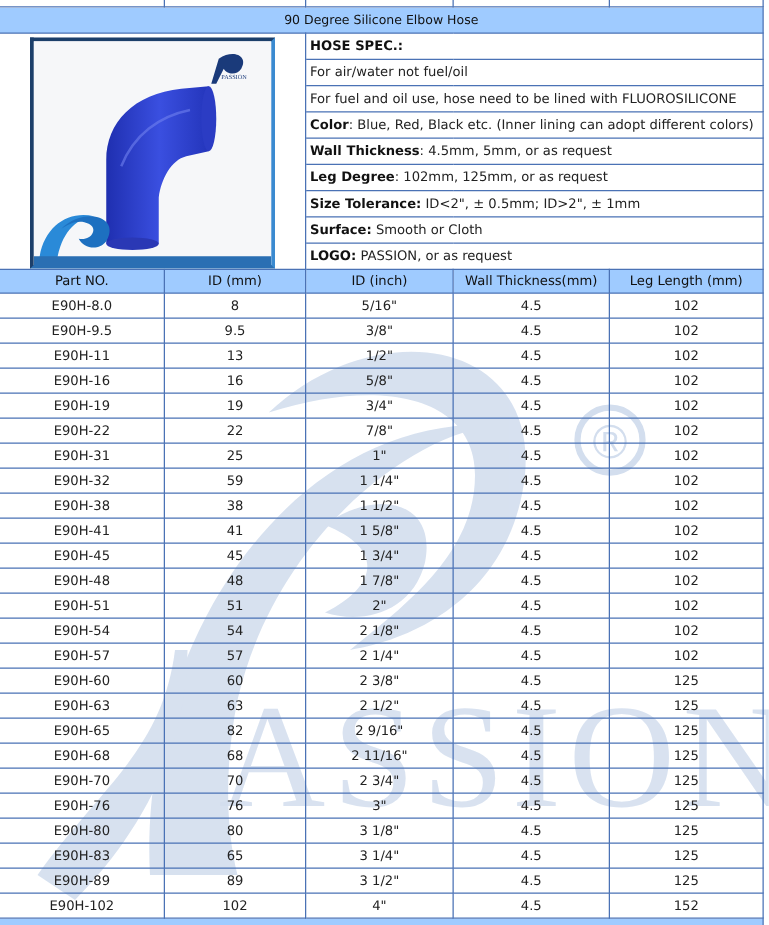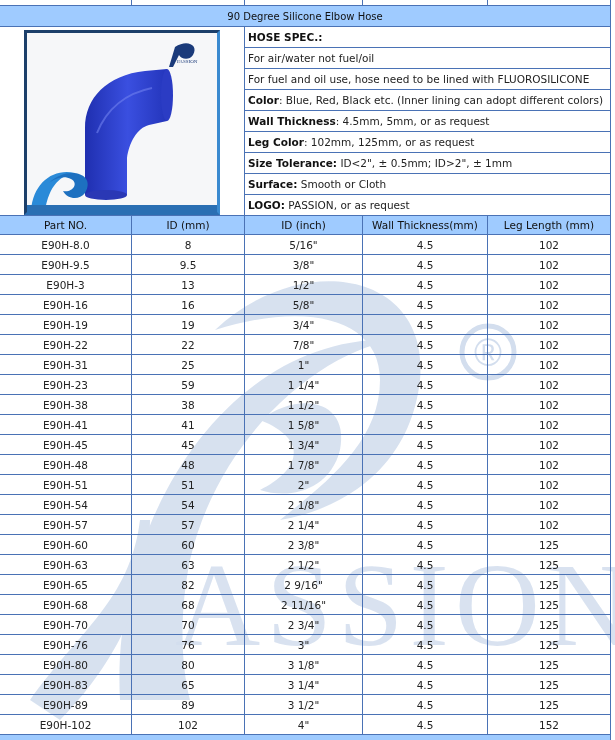--- a/index.html
+++ b/index.html
@@ -102,21 +102,21 @@
     <tr class="spec">
       <td class="txt" colspan="3"><b class="lbl"></b><span>For fuel and oil use, hose need to be lined with FLUOROSILICONE</span></td>
     </tr>
     <tr class="spec">
       <td class="txt" colspan="3"><b class="lbl">Color</b><span>: Blue, Red, Black etc. (Inner lining can adopt different colors)</span></td>
     </tr>
     <tr class="spec">
       <td class="txt" colspan="3"><b class="lbl">Wall Thickness</b><span>: 4.5mm, 5mm, or as request</span></td>
     </tr>
     <tr class="spec">
-      <td class="txt" colspan="3"><b class="lbl">Leg Color</b><span>: 102mm, 125mm, or as request</span></td>
+      <td class="txt" colspan="3"><b class="lbl">Leg Degree</b><span>: 102mm, 125mm, or as request</span></td>
     </tr>
     <tr class="spec">
       <td class="txt" colspan="3"><b class="lbl">Size Tolerance:</b><span> ID&lt;2", ± 0.5mm; ID&gt;2", ± 1mm</span></td>
     </tr>
     <tr class="spec">
       <td class="txt" colspan="3"><b class="lbl">Surface:</b><span> Smooth or Cloth</span></td>
     </tr>
     <tr class="spec">
       <td class="txt" colspan="3"><b class="lbl">LOGO:</b><span> PASSION, or as request</span></td>
     </tr>
@@ -139,21 +139,21 @@
           <td>102</td>
         </tr>
         <tr class="data">
           <td>E90H-9.5</td>
           <td>9.5</td>
           <td>3/8"</td>
           <td>4.5</td>
           <td>102</td>
         </tr>
         <tr class="data">
-          <td>E90H-3</td>
+          <td>E90H-11</td>
           <td>13</td>
           <td>1/2"</td>
           <td>4.5</td>
           <td>102</td>
         </tr>
         <tr class="data">
           <td>E90H-16</td>
           <td>16</td>
           <td>5/8"</td>
           <td>4.5</td>
@@ -174,21 +174,21 @@
           <td>102</td>
         </tr>
         <tr class="data">
           <td>E90H-31</td>
           <td>25</td>
           <td>1"</td>
           <td>4.5</td>
           <td>102</td>
         </tr>
         <tr class="data">
-          <td>E90H-23</td>
+          <td>E90H-32</td>
           <td>59</td>
           <td>1 1/4"</td>
           <td>4.5</td>
           <td>102</td>
         </tr>
         <tr class="data">
           <td>E90H-38</td>
           <td>38</td>
           <td>1 1/2"</td>
           <td>4.5</td>

